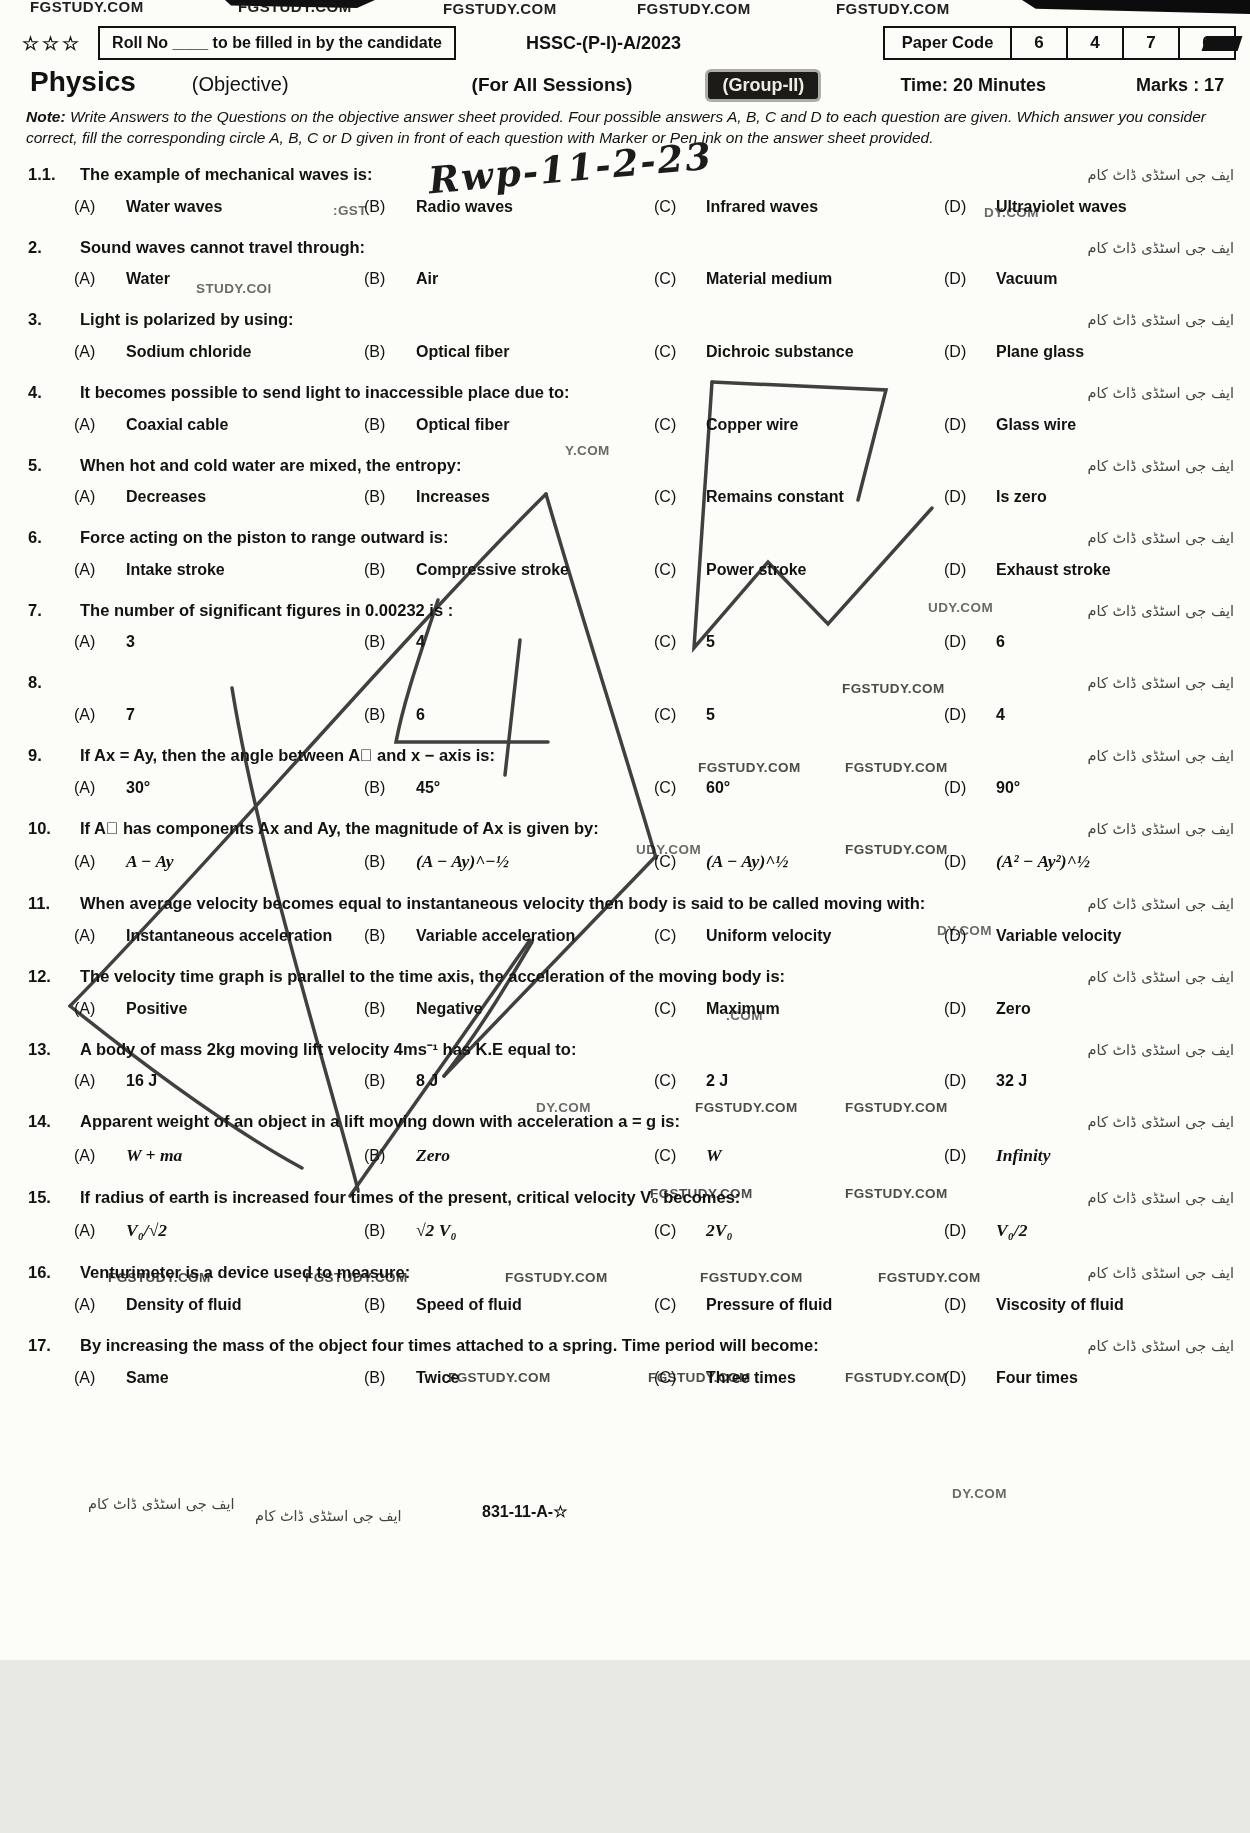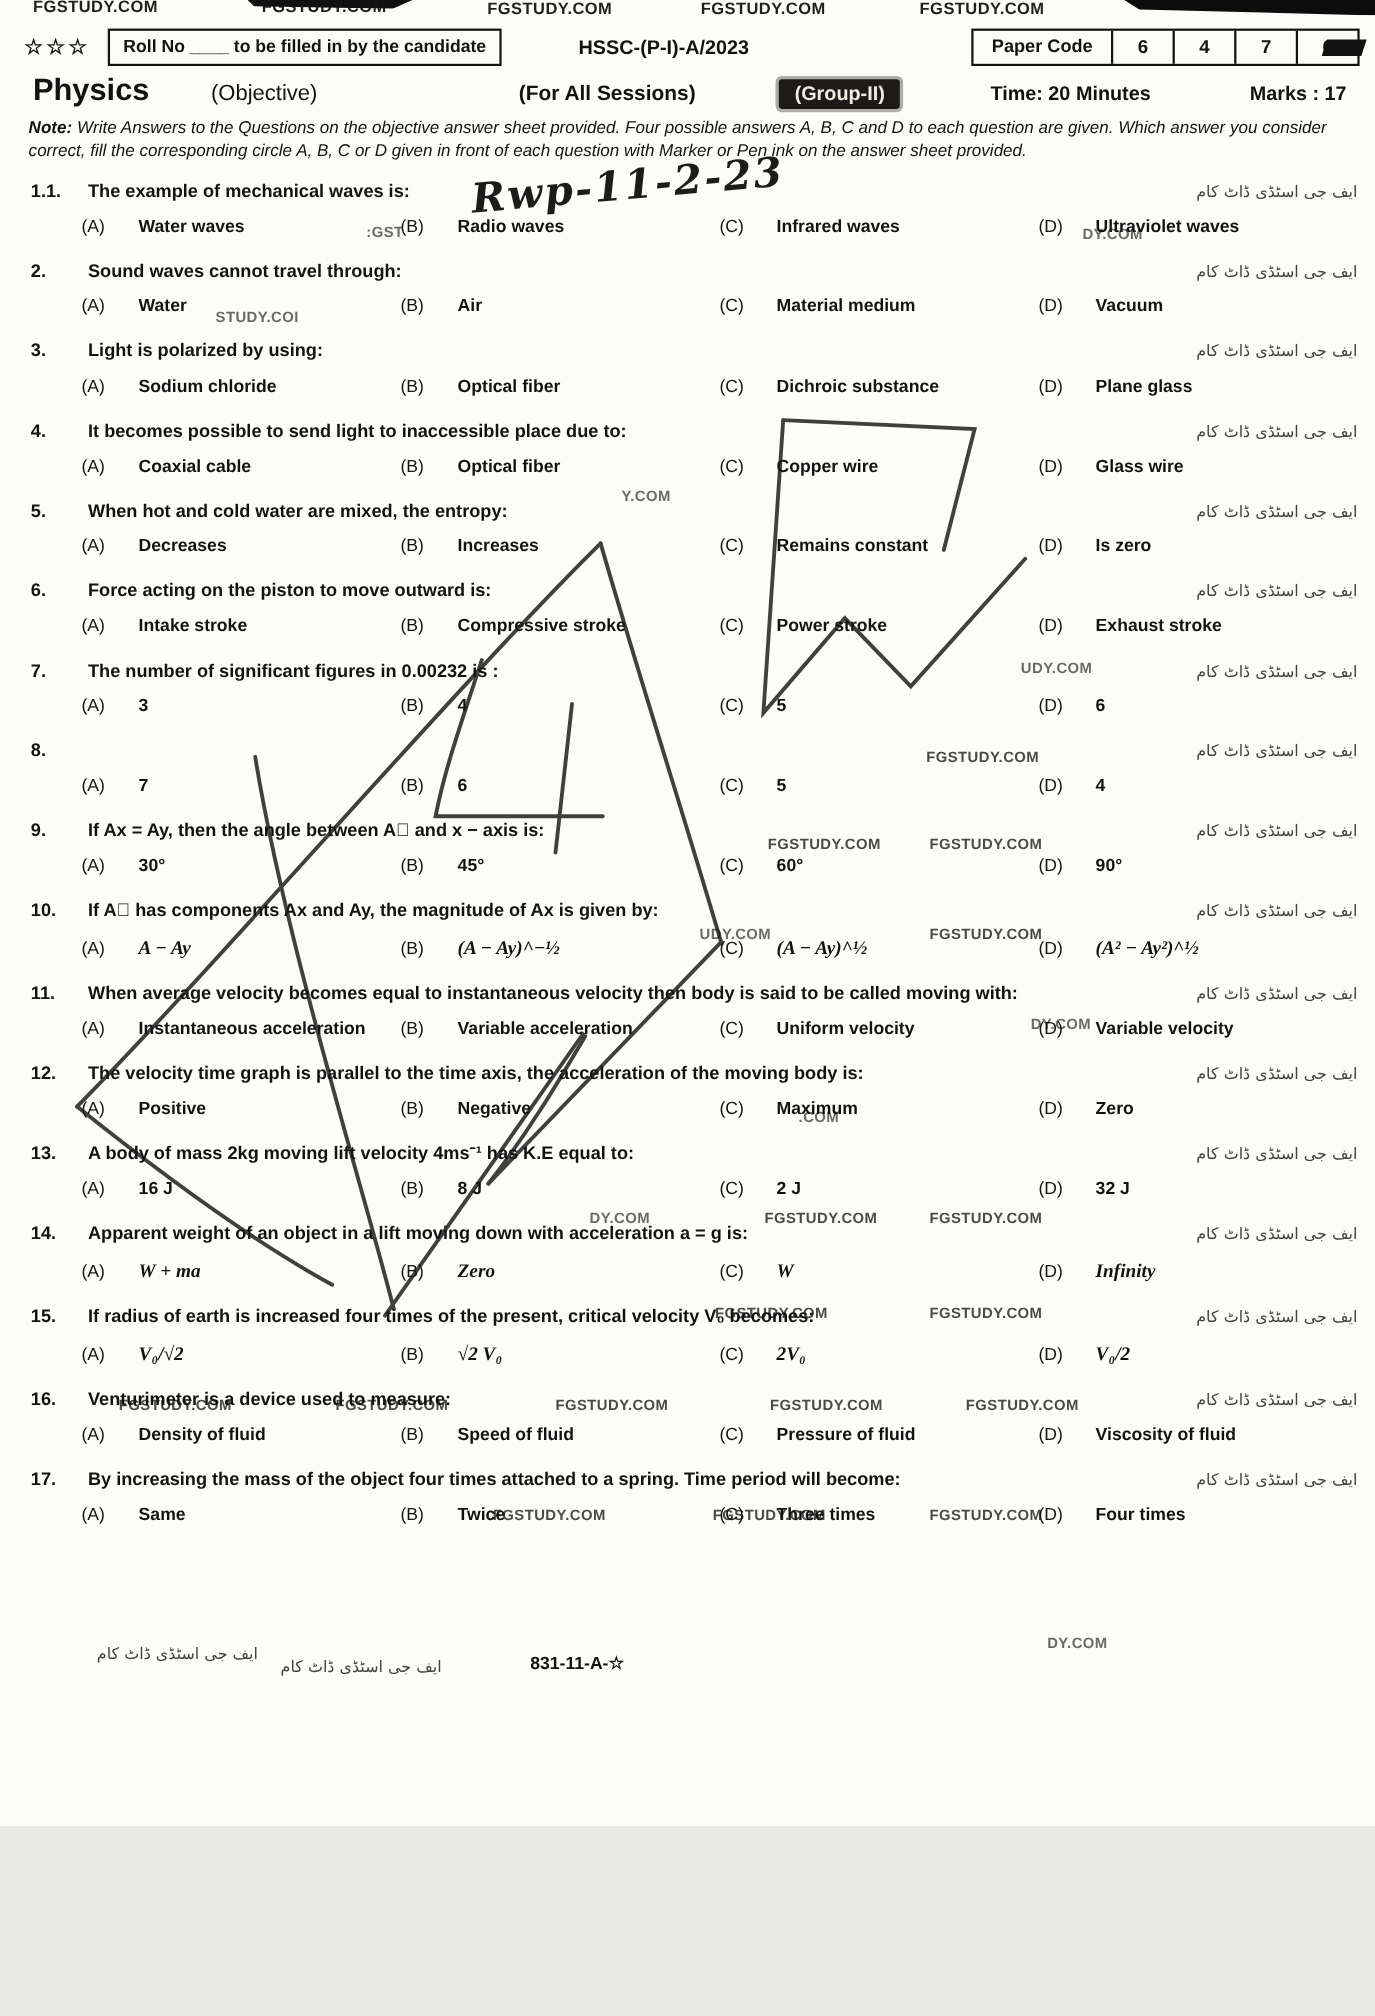--- a/index.html
+++ b/index.html
@@ -230,21 +230,21 @@
       <span class="opt-label">(C)</span>
       <span class="opt-text">Remains constant</span>
       <span class="opt-label">(D)</span>
       <span class="opt-text">Is zero</span>
     </div>
   </section>
 
   <section class="question">
     <div class="q-line">
       <span class="q-num">6.</span>
-      <span class="q-text">Force acting on the piston to move outward is:</span>
+      <span class="q-text">Force acting on the piston to range outward is:</span>
       <span class="urdu">ایف جی اسٹڈی ڈاٹ کام</span>
     </div>
     <div class="opts">
       <span class="opt-label">(A)</span>
       <span class="opt-text">Intake stroke</span>
       <span class="opt-label">(B)</span>
       <span class="opt-text">Compressive stroke</span>
       <span class="opt-label">(C)</span>
       <span class="opt-text">Power stroke</span>
       <span class="opt-label">(D)</span>

